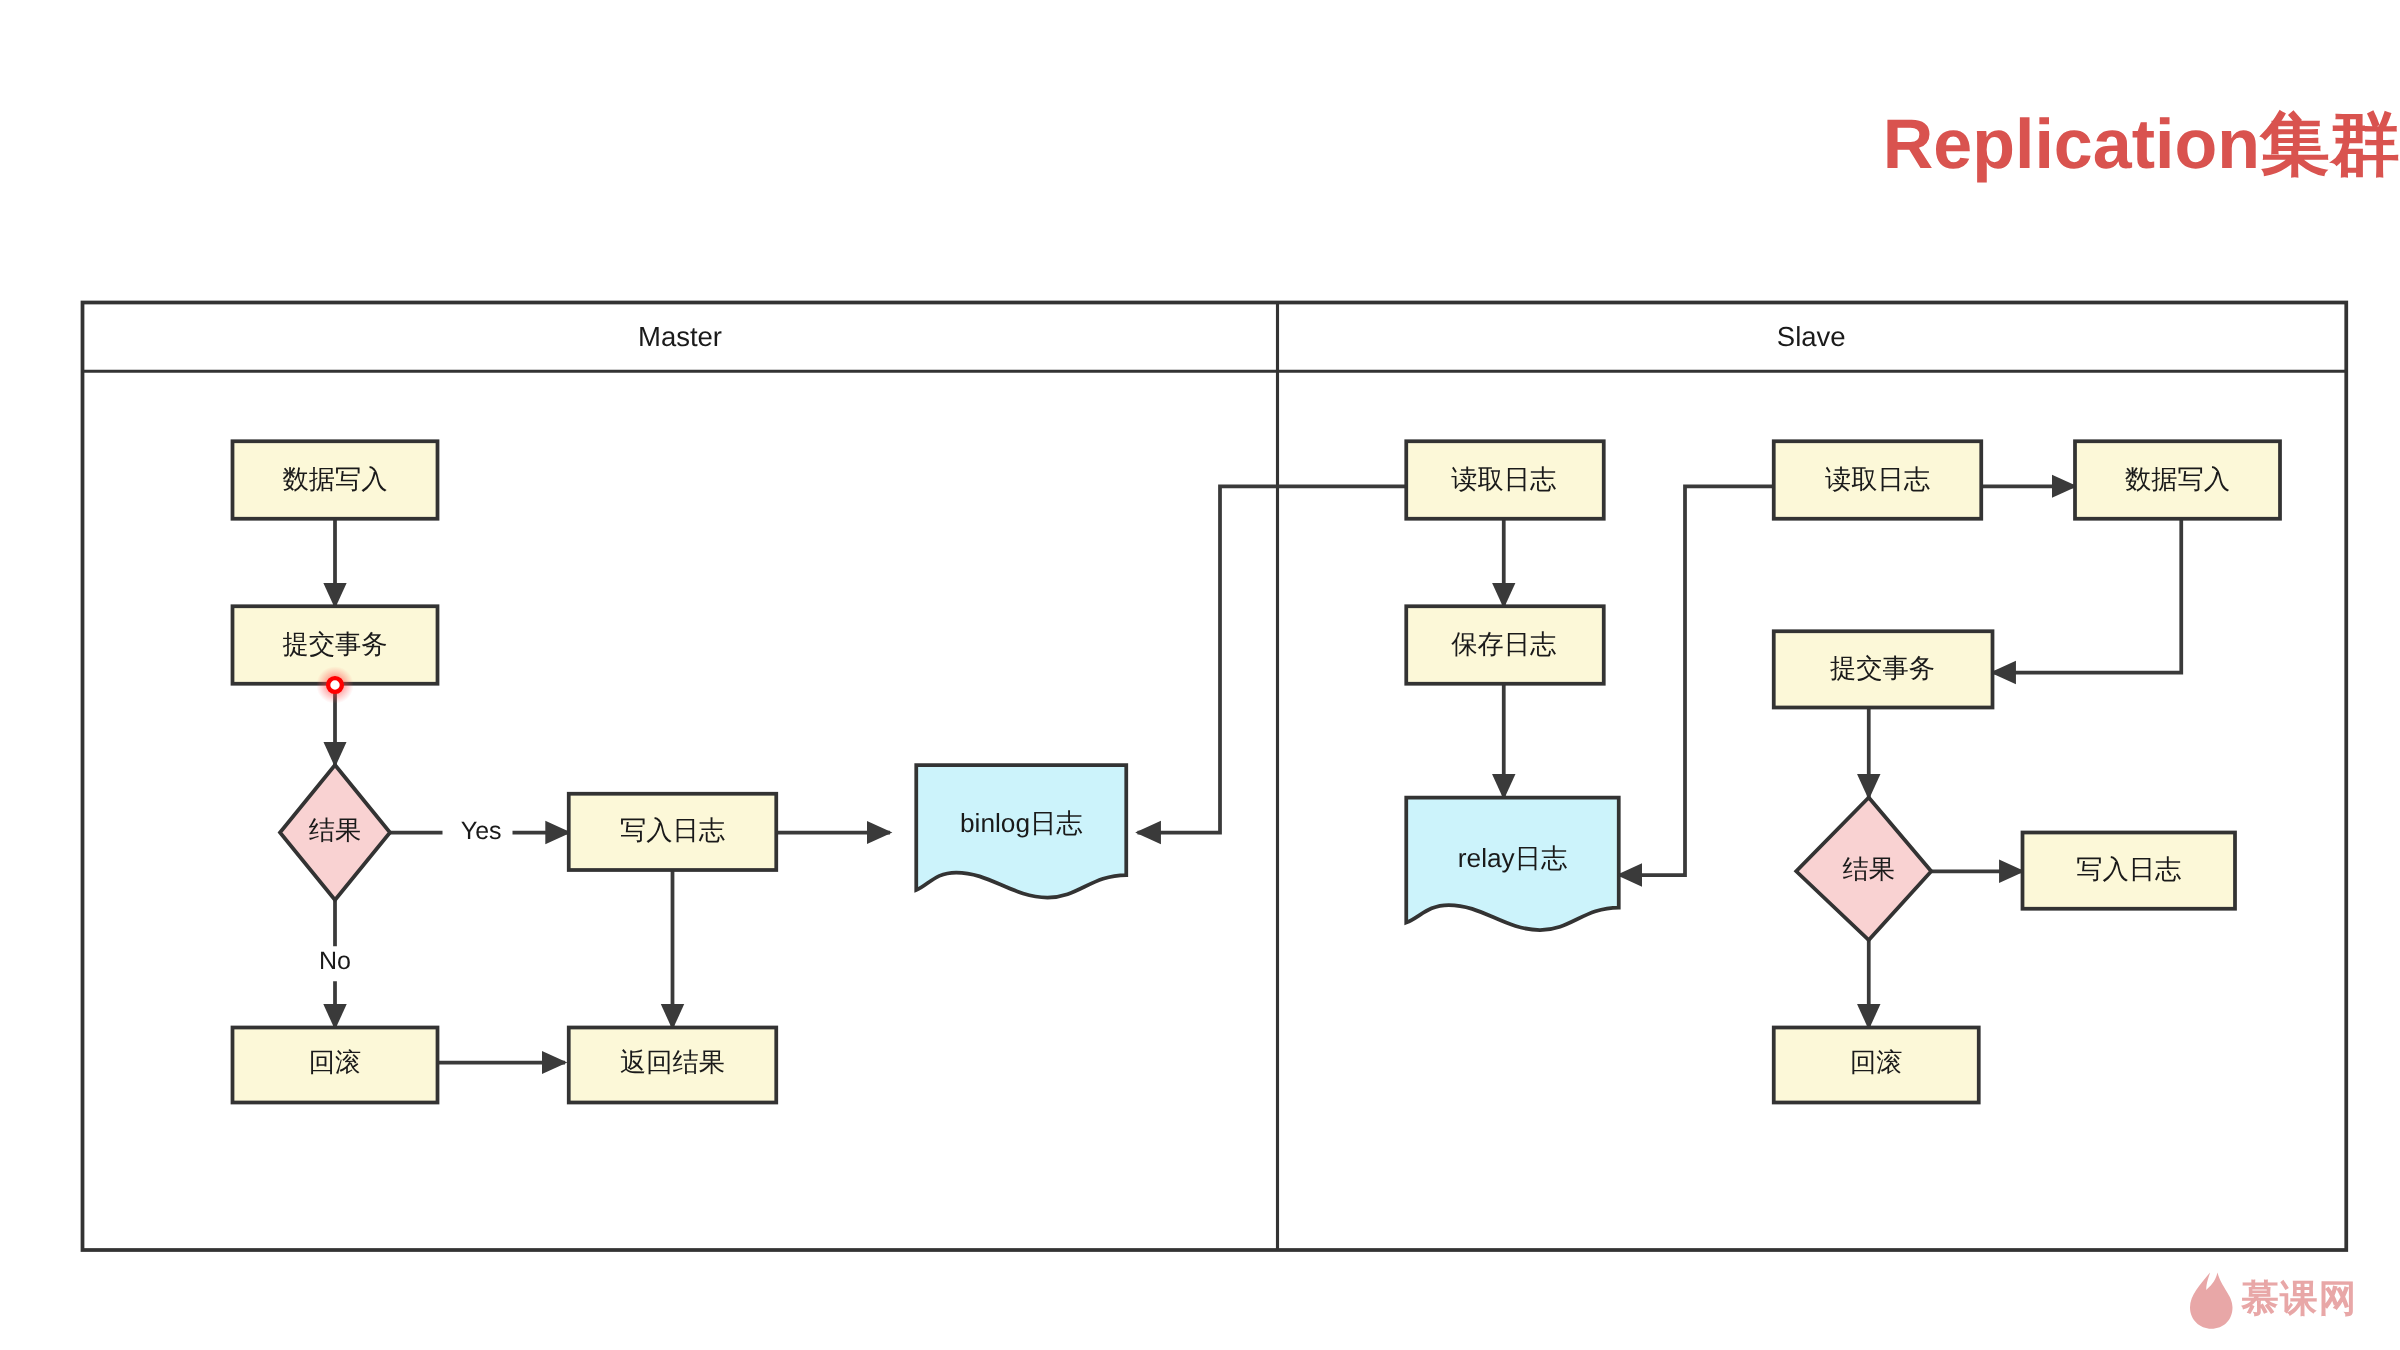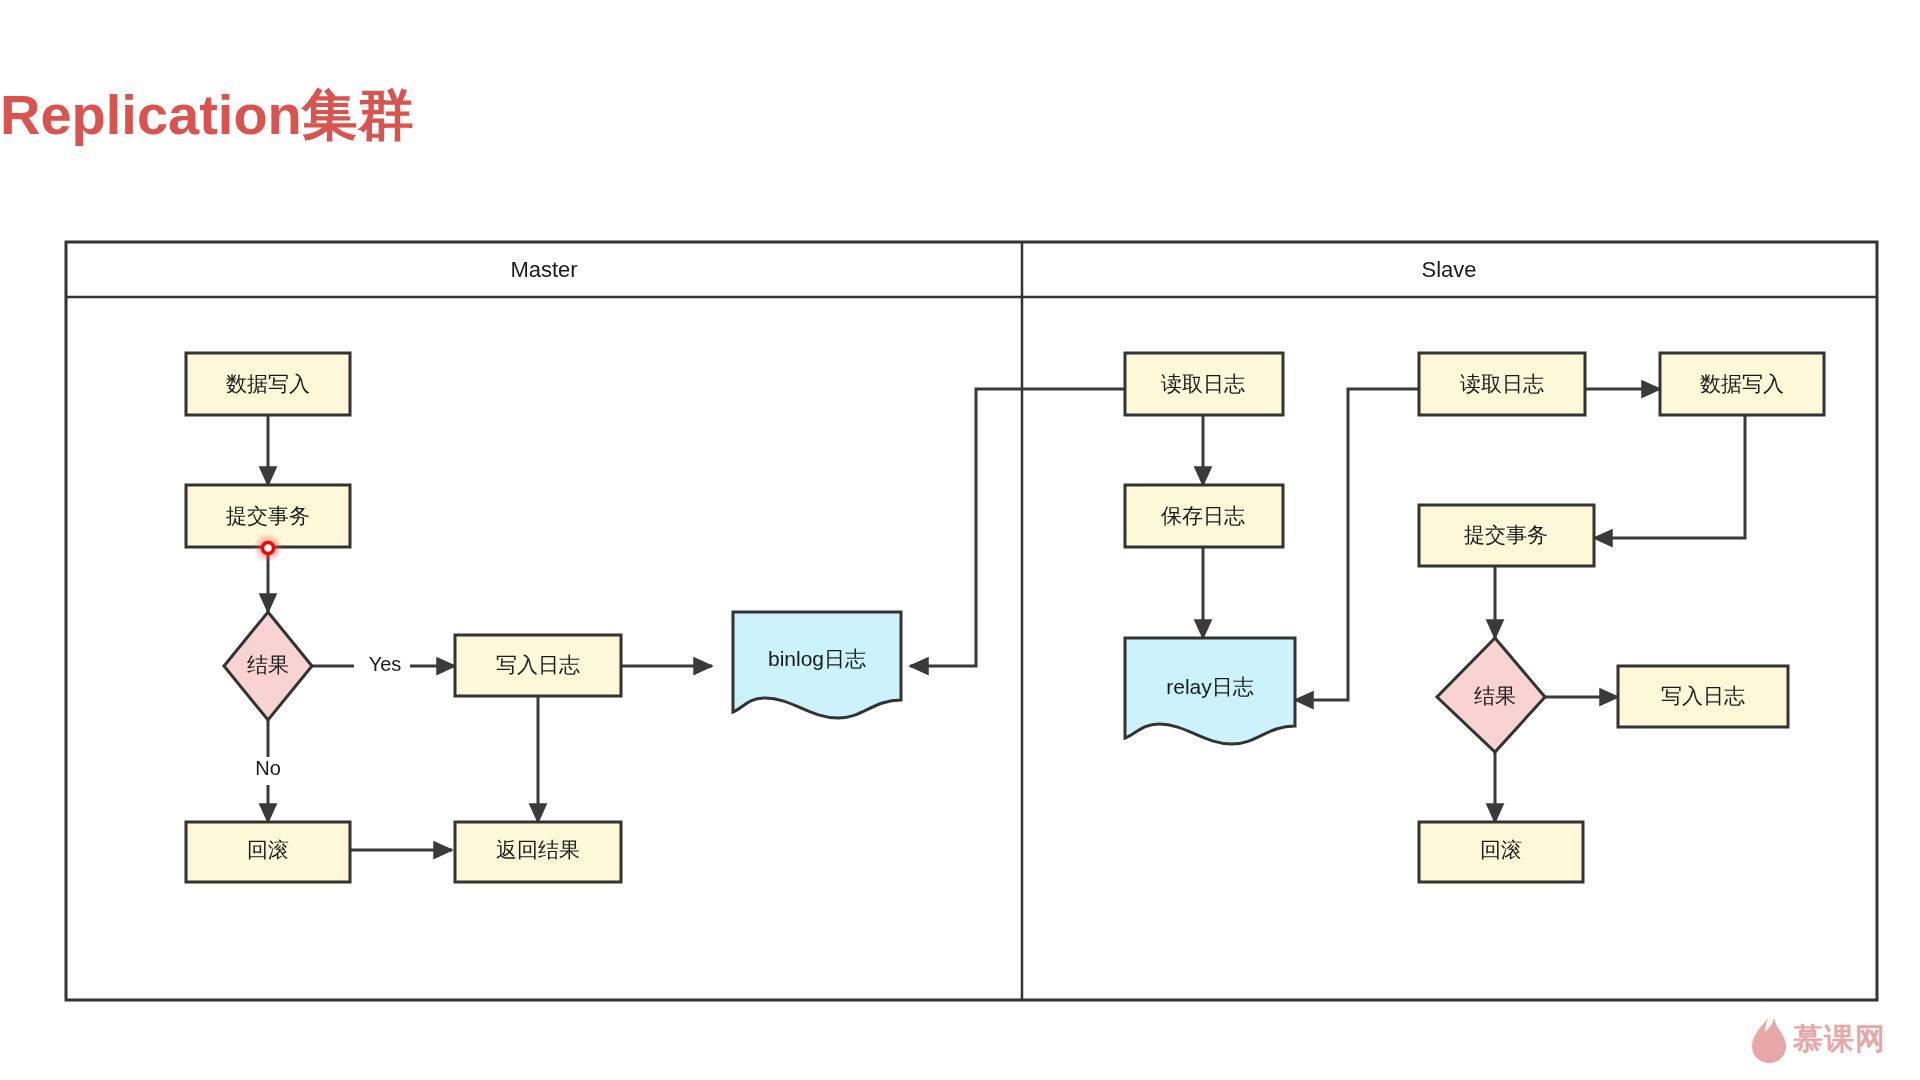--- a/index.html
+++ b/index.html
@@ -19,21 +19,21 @@
     position: absolute;
     left: 0; top: 0;
     width: 1920px;
     height: 1080px;
   }
   .title {
     position: absolute;
     left: 0;
     top: 78px;
     width: 1920px;
-    text-align: left;
+    text-align: right;
     font-size: 56px;
     font-weight: bold;
     color: #d9534f;
     letter-spacing: 0px;
     white-space: nowrap;
   }
   svg.diagram {
     position: absolute;
     left: 0;
     top: 0;

